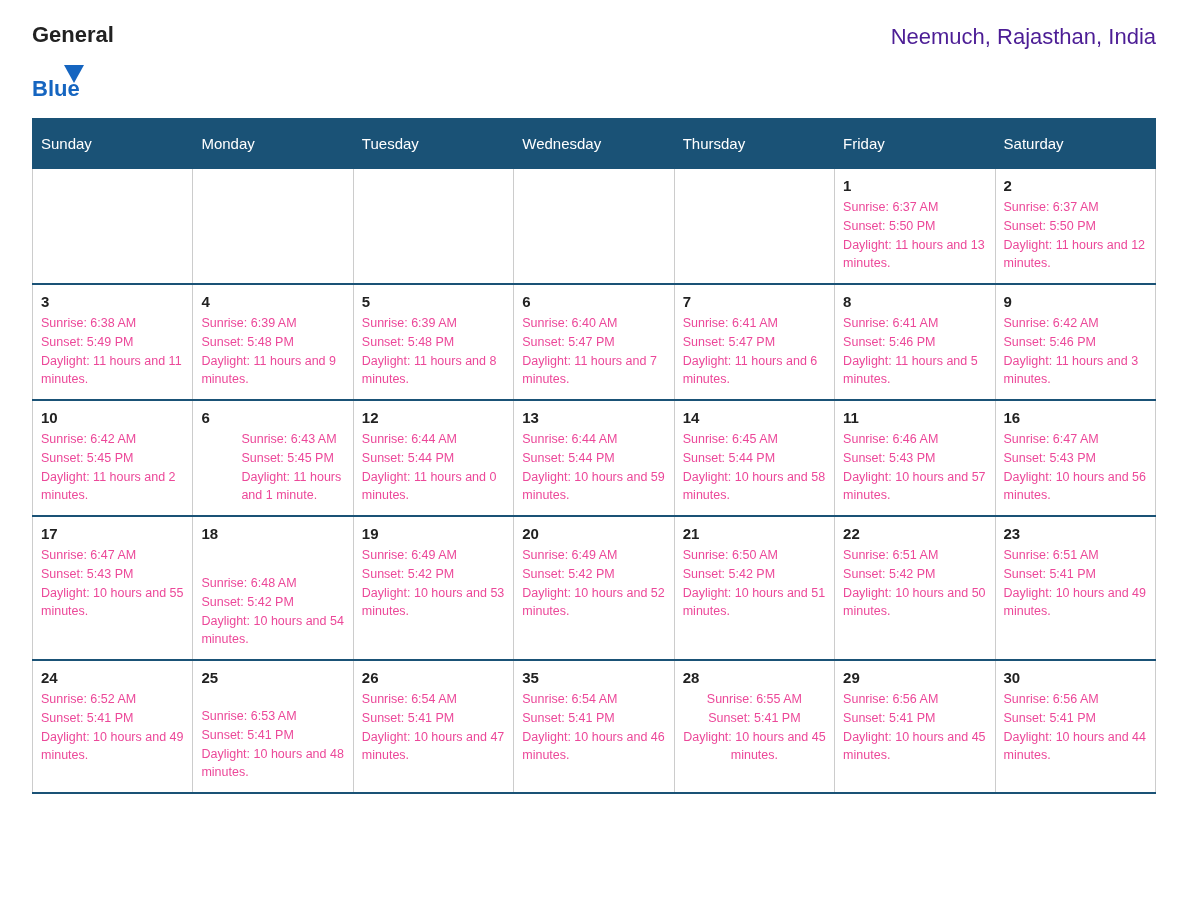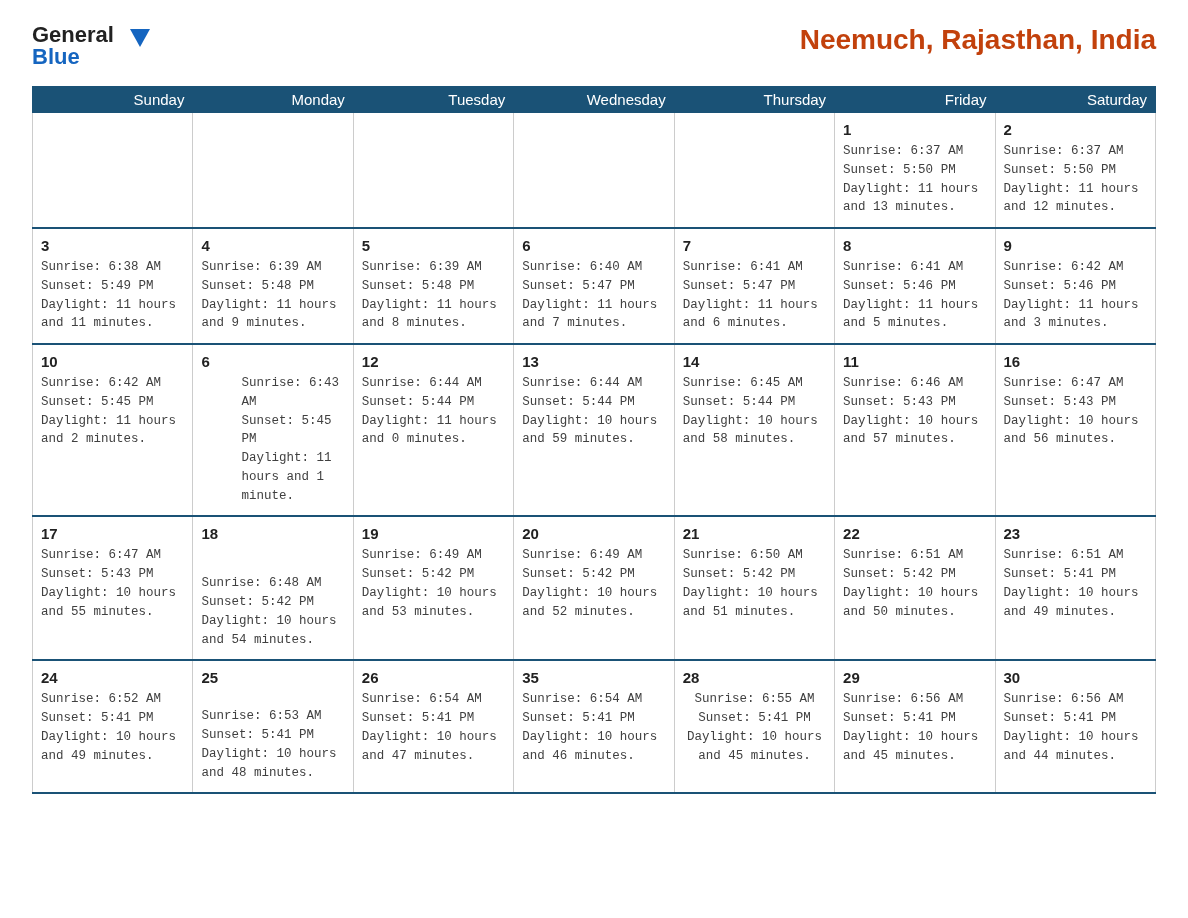--- a/index.html
+++ b/index.html
@@ -46,36 +46,36 @@
     .title-block {
       text-align: right;
     }
     .title-block h1 {
       font-size: 42px;
       font-weight: 300;
       color: #222;
       line-height: 1.1;
     }
     .title-block h2 {
-      font-size: 28px;
-      font-weight: 700;
-      color: #c2410c;
+      font-size: 22px;
+      font-weight: 400;
+      color: #4c1d95;
     }
     table {
       width: 100%;
       border-collapse: collapse;
       table-layout: fixed;
     }
     thead tr th {
       background-color: #1a5276;
       color: #fff;
       font-size: 15px;
       font-weight: 500;
-      padding: 4px 8px;
-      text-align: right;
+      padding: 16px 8px;
+      text-align: left;
       border: 1px solid #1a5276;
     }
     tbody tr {
       border-bottom: 2px solid #1a5276;
     }
     tbody tr td {
       vertical-align: top;
       padding: 8px 8px 10px 8px;
       font-size: 13px;
       color: #222;
@@ -87,32 +87,31 @@
       border-left: 1px solid #ccc;
     }
     .day-number {
       font-size: 15px;
       font-weight: 600;
       color: #222;
       margin-bottom: 4px;
     }
     .day-info {
       font-size: 12.5px;
-      color: #404040;
+      color: #ec4899;
       line-height: 1.5;
-      font-family: Liberation Mono, monospace;
     }
   </style>
 </head>
 <body>
 
 <div class="header">
   <div class="logo">
     <div style="line-height:1;">
-      <div style="display:flex; gap:14px;">
+      <div style="display:flex; align-items:center; gap:14px;flex-direction:column;">
         <span class="logo-general">General</span>
         <span class="logo-triangle"></span>
       </div>
       <div>
         <span class="logo-blue">Blue</span>
       </div>
     </div>
   </div>
   <div class="title-block">
     <h2>Neemuch, Rajasthan, India</h2>

